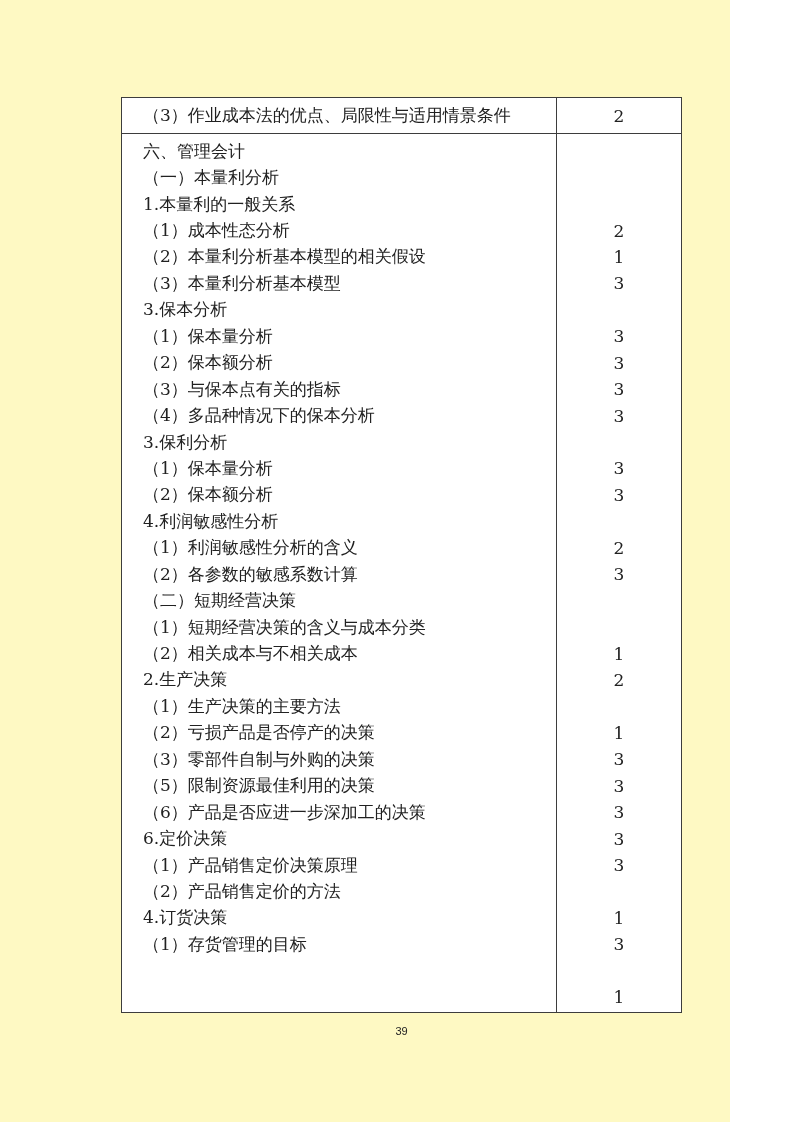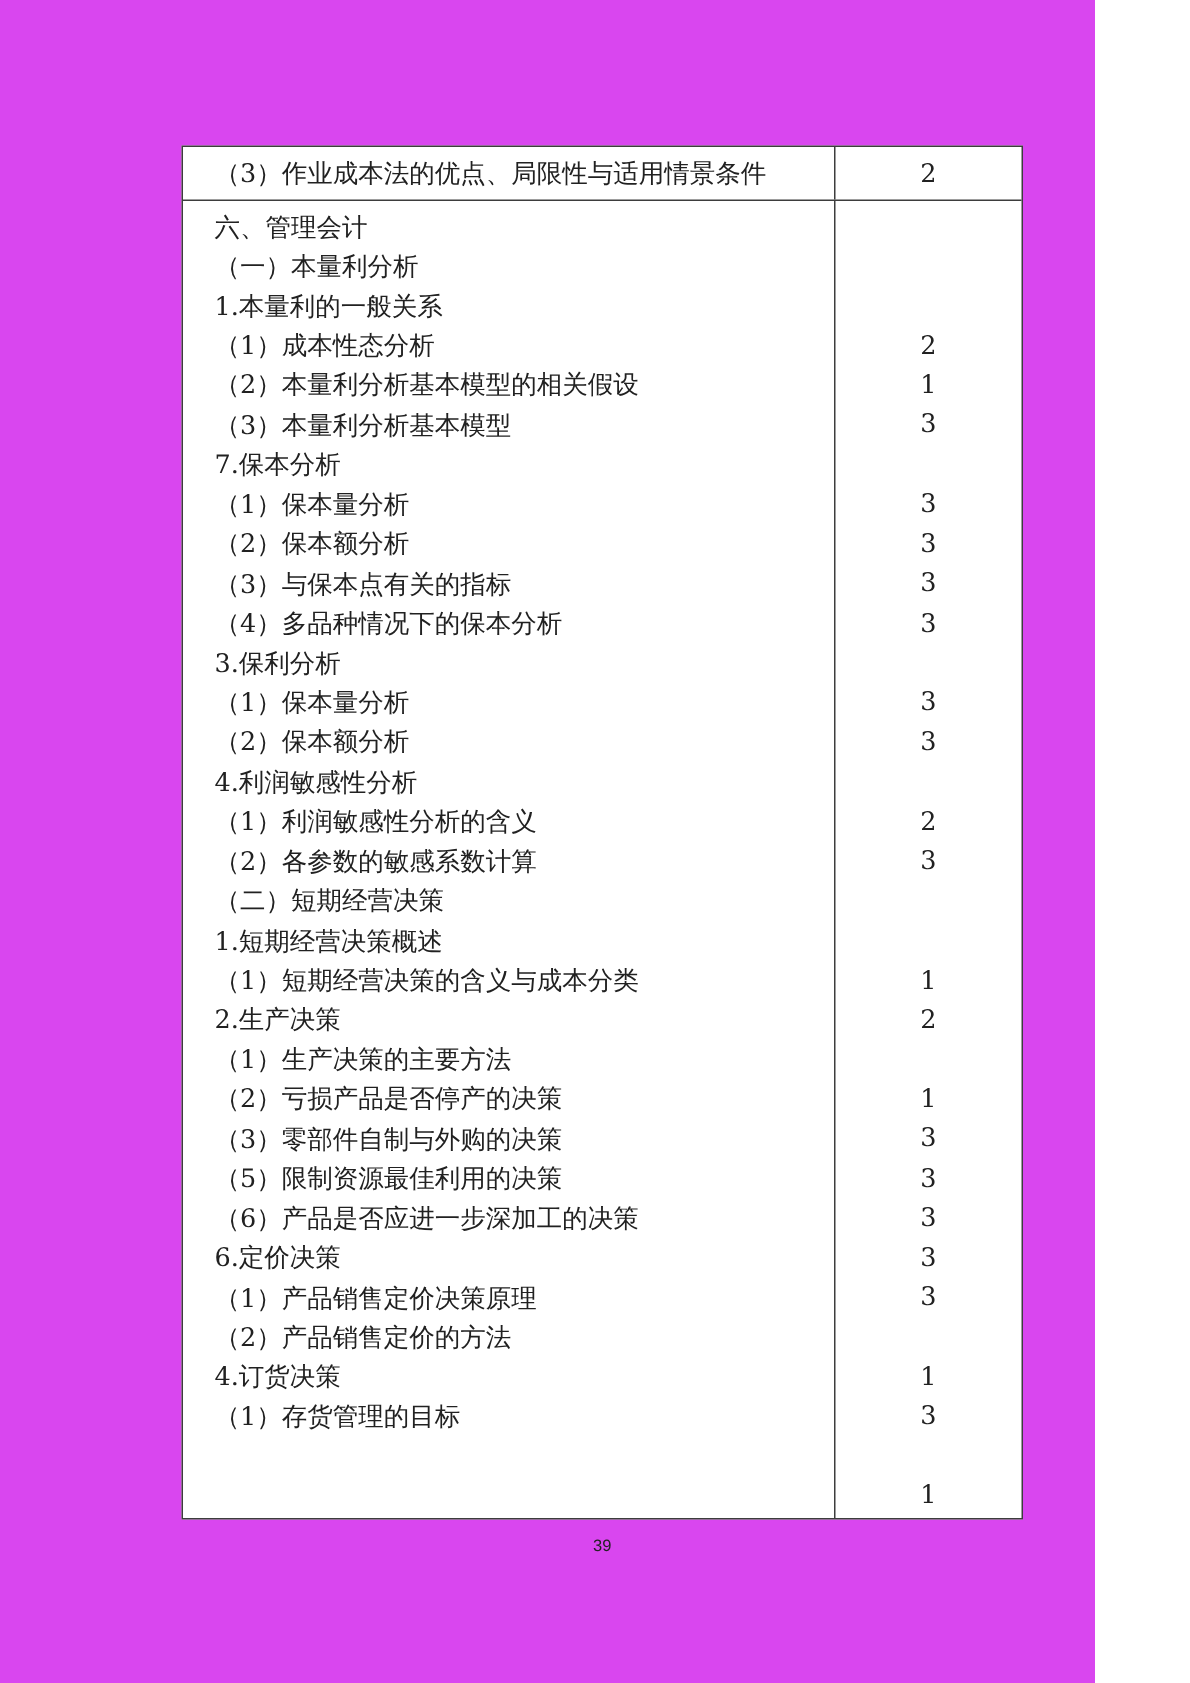--- a/index.html
+++ b/index.html
@@ -1,21 +1,21 @@
 <!DOCTYPE html>
 <html><head>
 <meta charset="utf-8">
 <style>
   * { margin: 0; padding: 0; box-sizing: border-box; }
   html, body { background: #ffffff; }
   .page {
     position: relative;
     width: 730px;
     height: 1122px;
-    background: #d946ef;
+    background: #fef9c3;
     font-family: "DejaVu Serif", "Liberation Serif", serif;
     color: #212121;
     overflow: hidden;
   }
   .doc-table {
     position: absolute;
     left: 121px;
     top: 97px;
     width: 561px;
     height: 916px;
@@ -109,21 +109,21 @@
           <div class="t-line">（一）本量利分析</div>
 
           <div class="t-line">1.本量利的一般关系</div>
 
           <div class="t-line">（1）成本性态分析</div>
 
           <div class="t-line">（2）本量利分析基本模型的相关假设</div>
 
           <div class="t-line">（3）本量利分析基本模型</div>
 
-          <div class="t-line">7.保本分析</div>
+          <div class="t-line">3.保本分析</div>
 
           <div class="t-line">（1）保本量分析</div>
 
           <div class="t-line">（2）保本额分析</div>
 
           <div class="t-line">（3）与保本点有关的指标</div>
 
           <div class="t-line">（4）多品种情况下的保本分析</div>
 
           <div class="t-line">3.保利分析</div>
@@ -133,24 +133,24 @@
           <div class="t-line">（2）保本额分析</div>
 
           <div class="t-line">4.利润敏感性分析</div>
 
           <div class="t-line">（1）利润敏感性分析的含义</div>
 
           <div class="t-line">（2）各参数的敏感系数计算</div>
 
           <div class="t-line">（二）短期经营决策</div>
 
-          <div class="t-line">1.短期经营决策概述</div>
 
           <div class="t-line">（1）短期经营决策的含义与成本分类</div>
 
+          <div class="t-line">（2）相关成本与不相关成本</div>
 
           <div class="t-line">2.生产决策</div>
 
           <div class="t-line">（1）生产决策的主要方法</div>
 
           <div class="t-line">（2）亏损产品是否停产的决策</div>
 
           <div class="t-line">（3）零部件自制与外购的决策</div>
 
 

